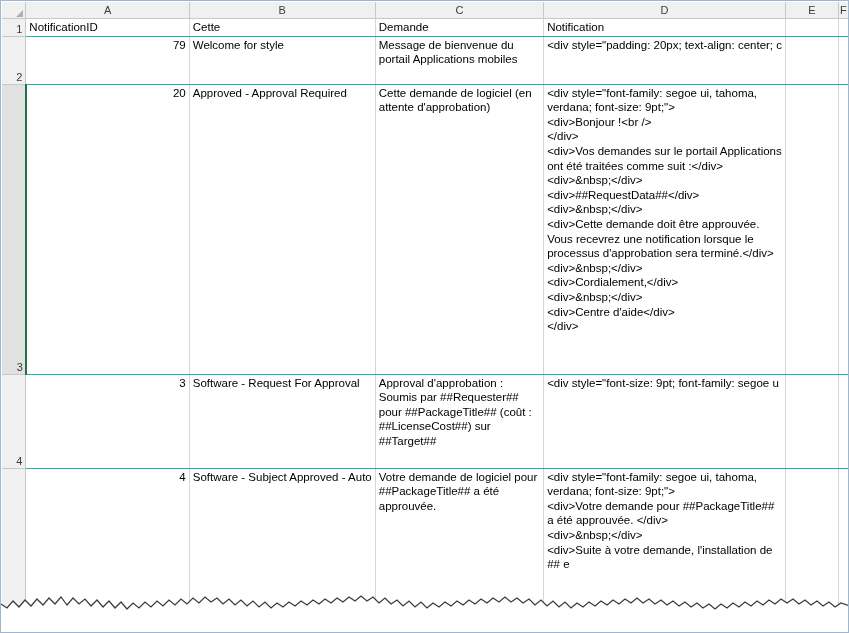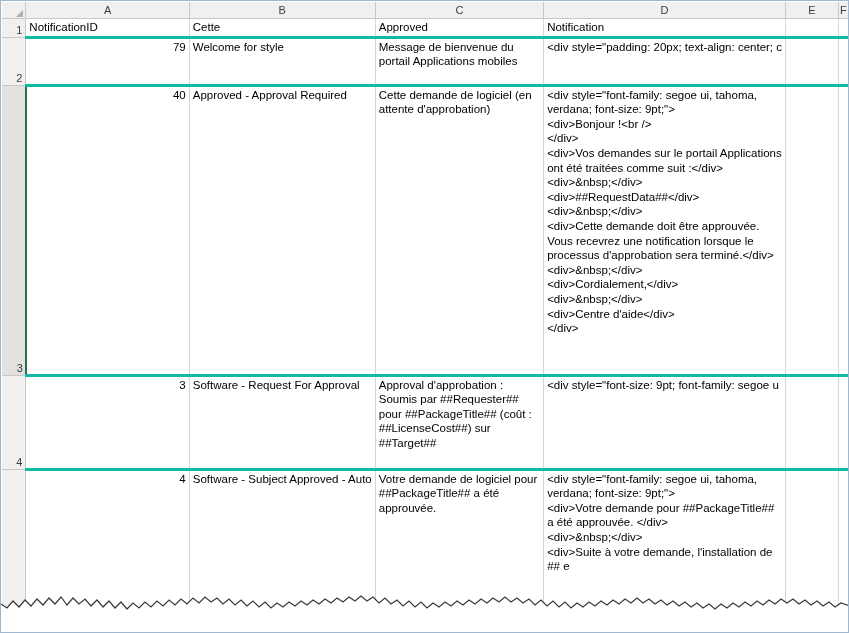--- a/index.html
+++ b/index.html
@@ -74,21 +74,21 @@
     vertical-align: bottom;
   }
   td.rowhead.sel {
     background: #e1e1e1;
     border-right: 2px solid #217346;
     padding-right: 2px;
   }
   
   td.cell {
     border-right: 1px solid #d6d6d6;
-    border-bottom: 3px solid #14b8a6;
+    border-bottom: 1px solid #14b8a6;
     padding: 1px 3px 1px 3px;
     vertical-align: top;
     overflow: hidden;
     line-height: 14.6px;
     white-space: pre-line;
     word-wrap: break-word;
   }
   td.cell.num { text-align: right; }
   td.cell.nowrap {
     white-space: nowrap;
@@ -136,39 +136,39 @@
         <td>C</td>
         <td>D</td>
         <td>E</td>
         <td>F</td>
       </tr>
 
       <tr style="height:16px">
         <td class="rowhead">1</td>
         <td class="cell nowrap">NotificationID</td>
         <td class="cell nowrap">Cette</td>
-        <td class="cell nowrap">Approved</td>
+        <td class="cell nowrap">Demande</td>
         <td class="cell nowrap">Notification</td>
         <td class="cell"></td>
         <td class="cell"></td>
       </tr>
 
       <tr style="height:48px">
         <td class="rowhead">2</td>
         <td class="cell num">79</td>
         <td class="cell">Welcome for style</td>
         <td class="cell">Message de bienvenue du portail Applications mobiles</td>
         <td class="cell nowrap">&lt;div style="padding: 20px; text-align: center; c</td>
         <td class="cell"></td>
         <td class="cell"></td>
       </tr>
 
       <tr style="height:290px">
         <td class="rowhead sel">3</td>
-        <td class="cell num">40</td>
+        <td class="cell num">20</td>
         <td class="cell">Approved - Approval Required</td>
         <td class="cell">Cette demande de logiciel (en attente d'approbation)</td>
         <td class="cell">&lt;div style="font-family: segoe ui, tahoma, verdana; font-size: 9pt;"&gt;
 &lt;div&gt;Bonjour !&lt;br /&gt;
 &lt;/div&gt;
 &lt;div&gt;Vos demandes sur le portail Applications ont été traitées comme suit :&lt;/div&gt;
 &lt;div&gt;&amp;nbsp;&lt;/div&gt;
 &lt;div&gt;##RequestData##&lt;/div&gt;
 &lt;div&gt;&amp;nbsp;&lt;/div&gt;
 &lt;div&gt;Cette demande doit être approuvée. Vous recevrez une notification lorsque le processus d'approbation sera terminé.&lt;/div&gt;

